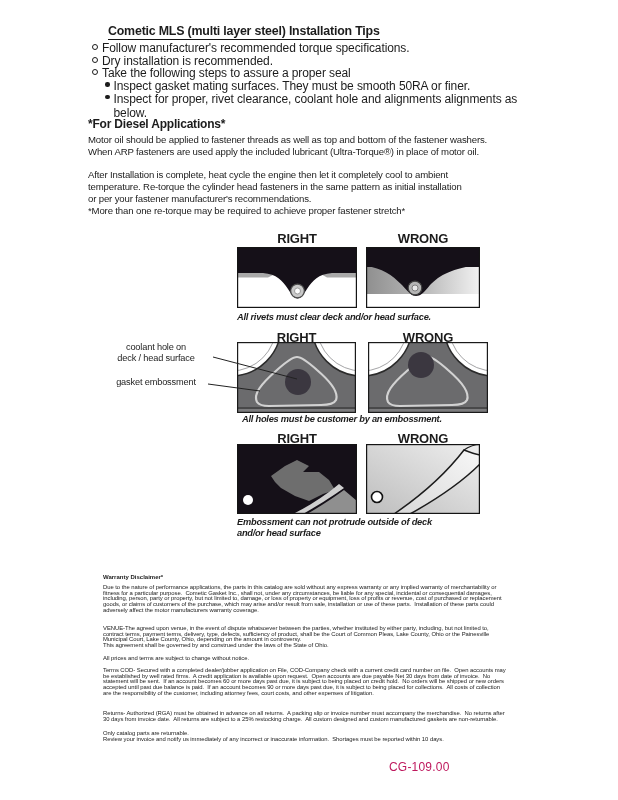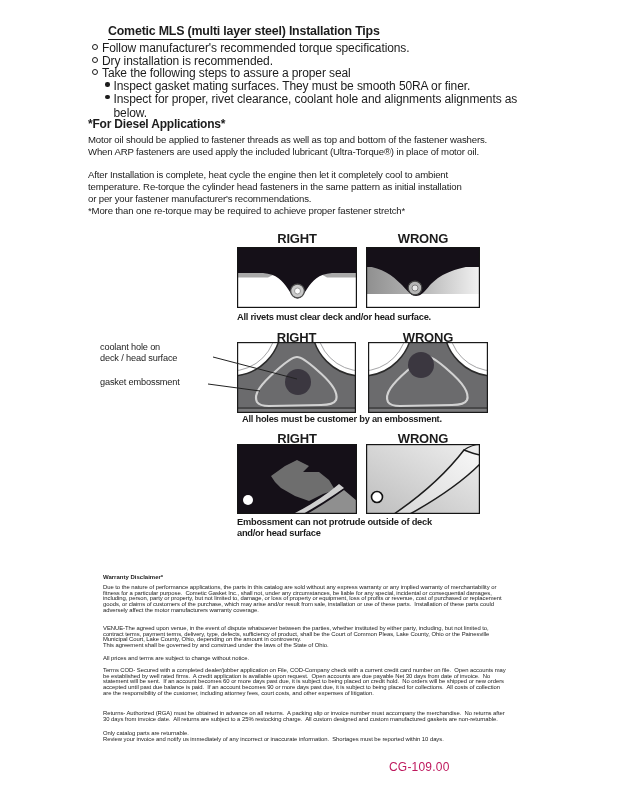--- a/index.html
+++ b/index.html
@@ -23,22 +23,22 @@
   }
   .marker-filled {
     width:4.5px; height:4.5px; background:#1c1c1c; border-radius:50%;
     margin:3px 4px 0 0; flex:0 0 auto;
   }
 
   .section-heading { font-size:12px; font-weight:bold; letter-spacing:-0.2px; white-space:pre; }
   .body-para { font-size:9.6px; line-height:12.2px; letter-spacing:-0.15px; white-space:pre; }
 
   .rw-label { font-size:13px; font-weight:bold; letter-spacing:-0.2px; text-align:center; }
-  .caption { font-size:9.3px; font-weight:bold; letter-spacing:-0.25px; white-space:pre; line-height:11px; }
-  .callout-label { font-size:9.2px; letter-spacing:-0.15px; white-space:pre; text-align:left; line-height:10.8px; }
+  .caption { font-size:9.3px; font-weight:bold; letter-spacing:-0.25px; white-space:pre; line-height:11px;font-style:italic; }
+  .callout-label { font-size:9.2px; letter-spacing:-0.15px; white-space:pre; text-align:center; line-height:10.8px; }
 
   .panel { position:absolute; }
   .panel svg { display:block; }
 
   .warranty { font-size:5.9px; line-height:5.72px; letter-spacing:-0.05px; white-space:pre; color:#222; }
   .warranty-heading { font-size:6px; font-weight:bold; white-space:pre; color:#222; }
 
   .footer-code { font-size:12px; color:#be185d; letter-spacing:0.2px; white-space:pre; }
 </style>
 </head>

